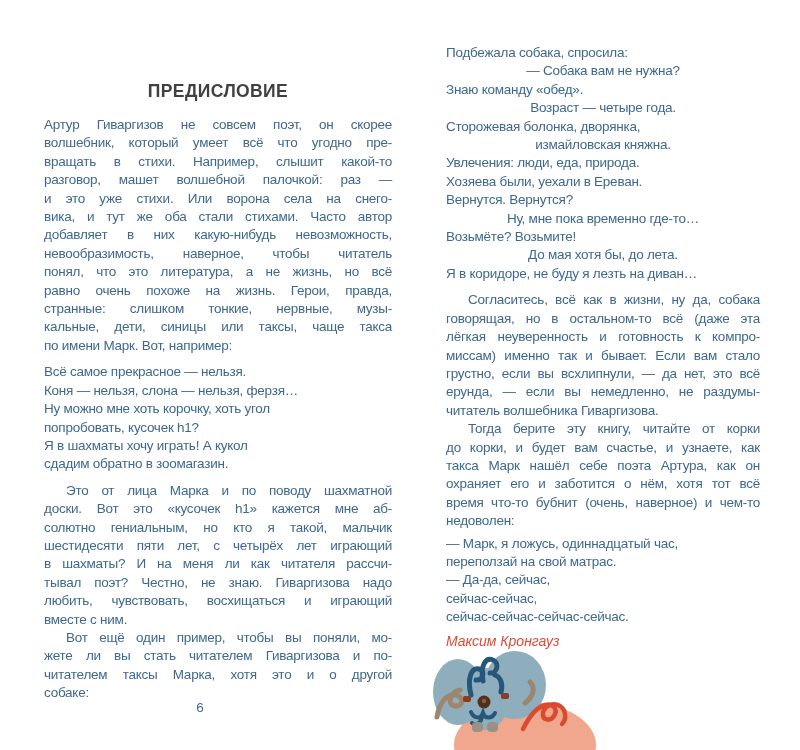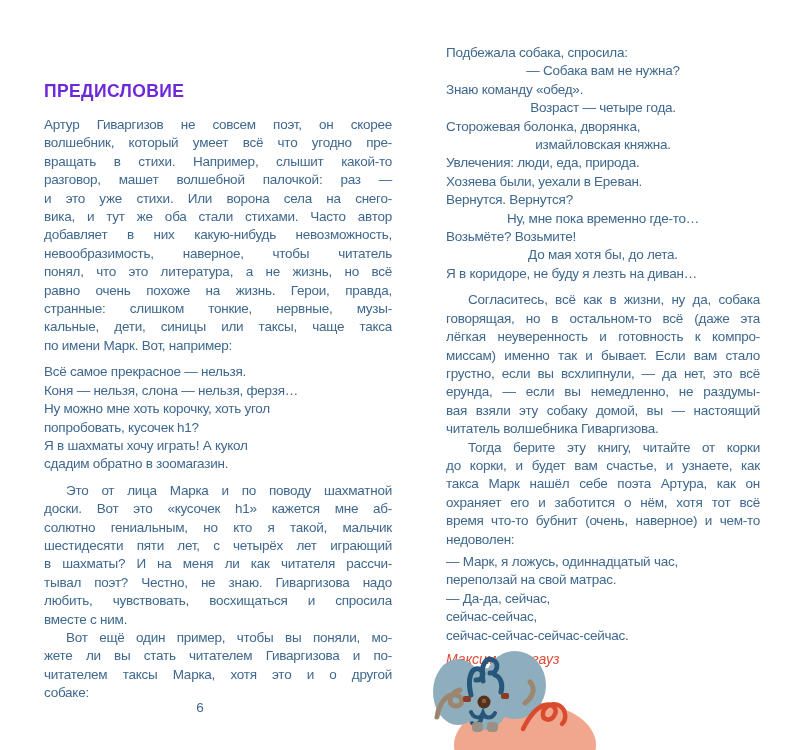--- a/index.html
+++ b/index.html
@@ -19,21 +19,22 @@
     letter-spacing: -0.25px;
   }
   .col-left  { left: 44px;  top: 82px; width: 348px; }
   .col-right { left: 446px; top: 44px; width: 314px; }
   .title {
     margin: 0 0 16px 0;
     font-size: 17.5px;
     font-weight: bold;
     line-height: 18px;
     letter-spacing: 0.4px;
-    color: #6d28d9;
+    color: #404040;
+    text-align: center;
   }
   .line { white-space: nowrap; text-align: left; }
   .line.right { text-align: center; }
   .justify .line { text-align: justify; text-align-last: justify; text-justify: inter-word; }
   .justify .line.last { text-align-last: left; }
   .indent .line:first-child { padding-left: 22px; }
   .gap-before { margin-top: 8px; }
   .gap-sm { margin-top: 4px; }
   .signature {
     margin-top: 5px;
@@ -90,21 +91,21 @@
         <div class="line">Я в шахматы хочу играть! А кукол</div>
         <div class="line last">сдадим обратно в зоомагазин.</div>
       </div>
     <div class="para justify indent gap-before">
         <div class="line">Это от лица Марка и по поводу шахматной</div>
         <div class="line">доски. Вот это «кусочек h1» кажется мне аб-</div>
         <div class="line">солютно гениальным, но кто я такой, мальчик</div>
         <div class="line">шестидесяти пяти лет, с четырёх лет играющий</div>
         <div class="line">в шахматы? И на меня ли как читателя рассчи-</div>
         <div class="line">тывал поэт? Честно, не знаю. Гиваргизова надо</div>
-        <div class="line">любить, чувствовать, восхищаться и спросила</div>
+        <div class="line">любить, чувствовать, восхищаться и играющий</div>
         <div class="line last">вместе с ним.</div>
       </div>
     <div class="para justify indent">
         <div class="line">Вот ещё один пример, чтобы вы поняли, мо-</div>
         <div class="line">жете ли вы стать читателем Гиваргизова и по-</div>
         <div class="line">читателем таксы Марка, хотя это и о другой</div>
         <div class="line last">собаке:</div>
       </div>
   </div>
 
@@ -126,21 +127,20 @@
         <div class="line right">До мая хотя бы, до лета.</div>
         <div class="line last left">Я в коридоре, не буду я лезть на диван…</div>
       </div>
     <div class="para justify indent gap-before">
         <div class="line">Согласитесь, всё как в жизни, ну да, собака</div>
         <div class="line">говорящая, но в остальном-то всё (даже эта</div>
         <div class="line">лёгкая неуверенность и готовность к компро-</div>
         <div class="line">миссам) именно так и бывает. Если вам стало</div>
         <div class="line">грустно, если вы всхлипнули, — да нет, это всё</div>
         <div class="line">ерунда, — если вы немедленно, не раздумы-</div>
-        <div class="line">вая взяли эту собаку домой, вы — настоящий</div>
         <div class="line last">читатель волшебника Гиваргизова.</div>
       </div>
     <div class="para justify indent">
         <div class="line">Тогда берите эту книгу, читайте от корки</div>
         <div class="line">до корки, и будет вам счастье, и узнаете, как</div>
         <div class="line">такса Марк нашёл себе поэта Артура, как он</div>
         <div class="line">охраняет его и заботится о нём, хотя тот всё</div>
         <div class="line">время что-то бубнит (очень, наверное) и чем-то</div>
         <div class="line last">недоволен:</div>
       </div>

